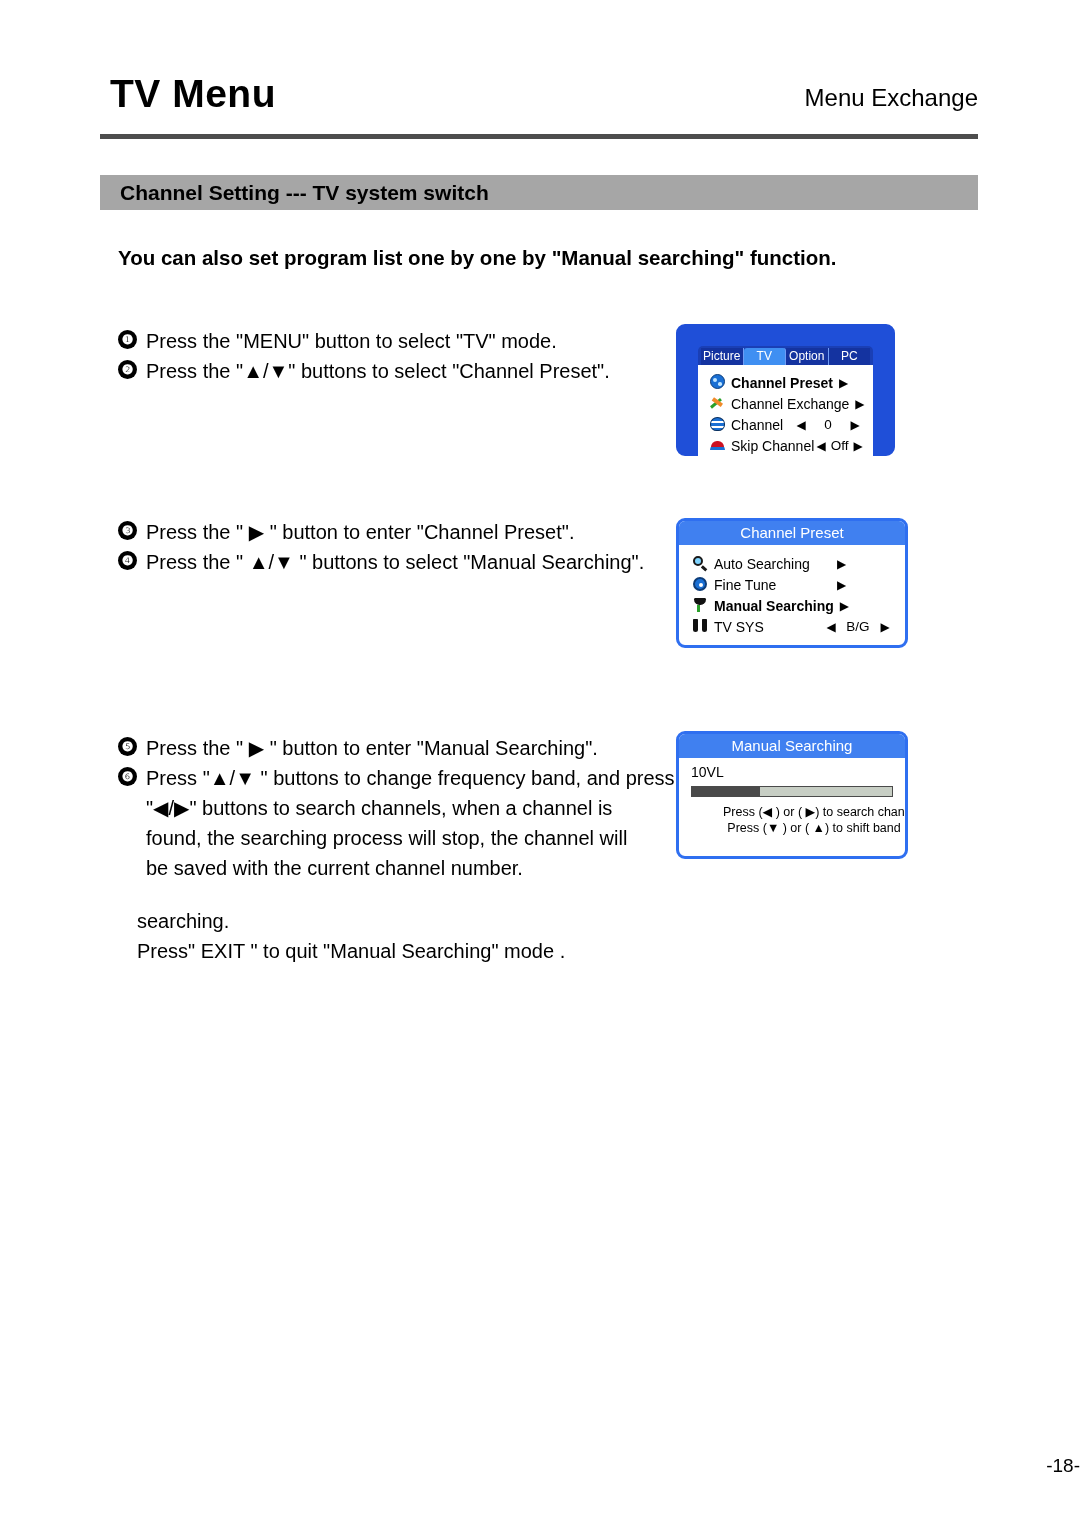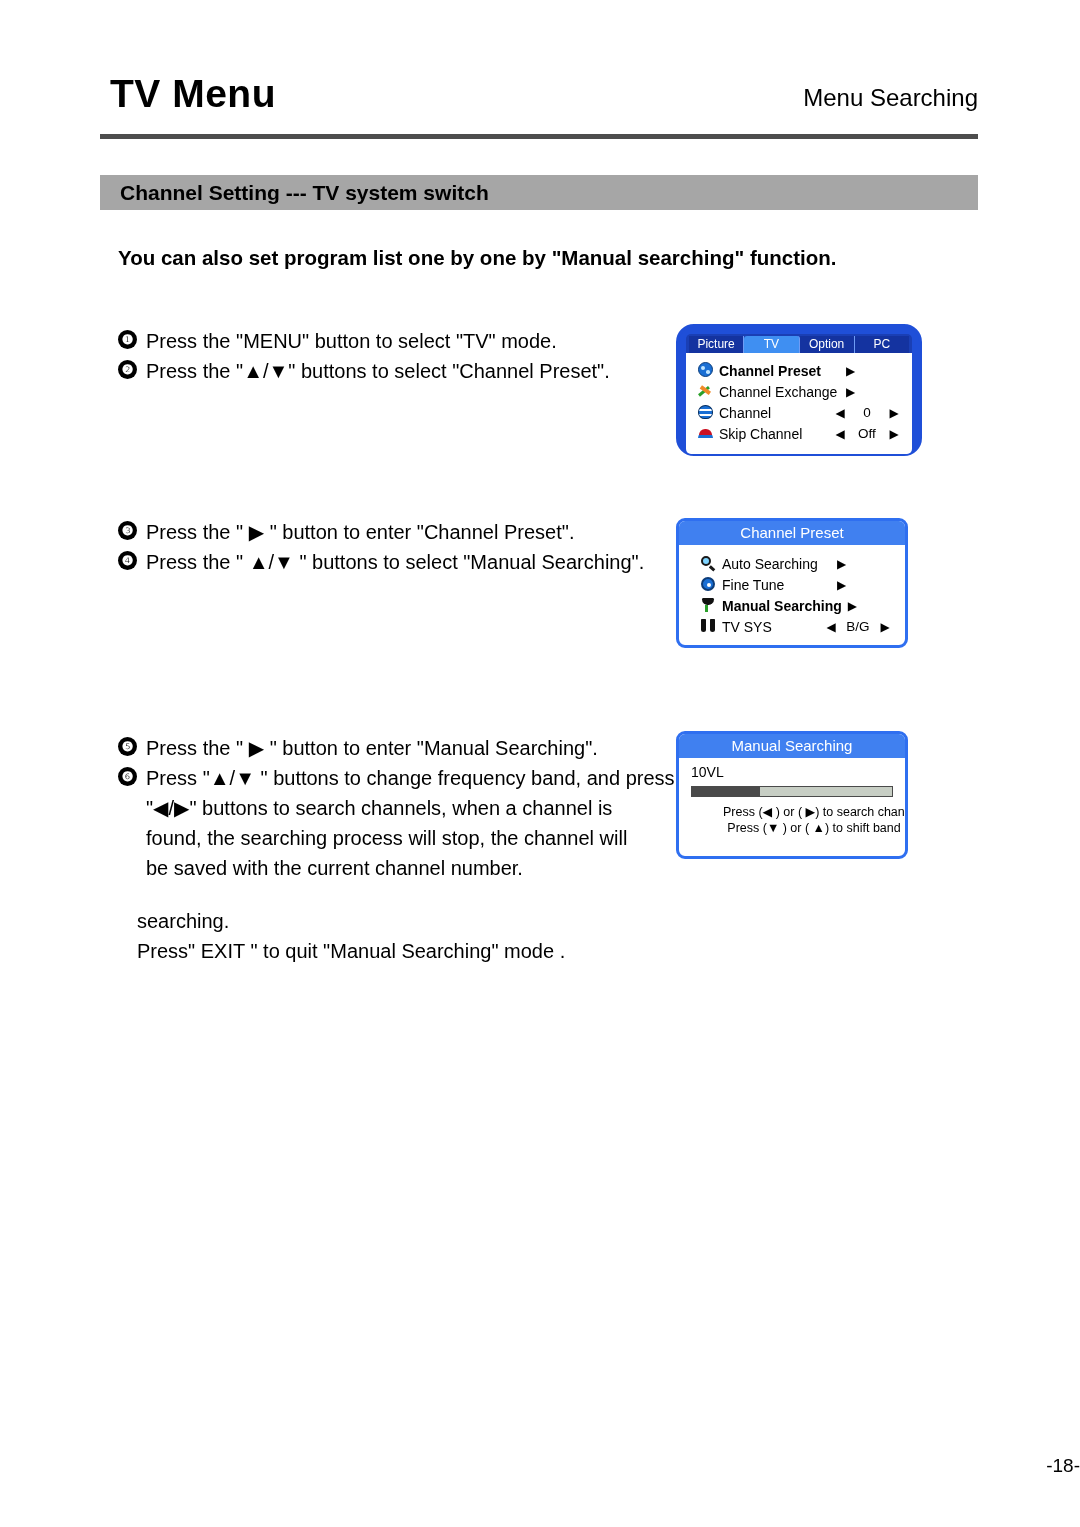--- a/index.html
+++ b/index.html
@@ -133,26 +133,26 @@
   .block-4 p { margin: 0; white-space: nowrap; }
 
   
   .osd {
     position: absolute;
     box-sizing: border-box;
   }
   .osd-tabbed {
     left: 676px;
     top: 324px;
-    width: 246px;
+    width: 219px;
     height: 132px;
     border: 3px solid #1f4fd8;
-    border-radius: 18px;
+    border-radius: 9px;
     background: #1f4fd8;
-    padding: 7px;
+    padding: 19px;
   }
   .osd-tabbed .tabstrip {
     position: relative;
     height: 19px;
     background: #1a3fb5;
     border-radius: 5px 5px 0 0;
     display: flex;
     align-items: stretch;
     padding: 2px 3px 0 3px;
     box-sizing: border-box;
@@ -265,21 +265,21 @@
   .osd-titled .caption {
     background: #4080f0;
     color: #ffffff;
     font-size: 15px;
     text-align: center;
     line-height: 24px;
     height: 24px;
   }
   .osd-titled .body {
     background: #ffffff;
-    padding: 8px 10px 0 18px;
+    padding: 8px 10px 0 10px;
     box-sizing: border-box;
   }
   .osd-preset { left: 676px; top: 518px; width: 232px; height: 130px; }
   .osd-manual { left: 676px; top: 731px; width: 232px; height: 128px; }
 
   
   .ms-row {
     display: flex;
     justify-content: flex-start;
     font-size: 14px;
@@ -320,21 +320,21 @@
     color: #000;
   }
 </style>
 </head>
 <body>
 
 <div class="page">
 
   <div class="page-header">
     <div class="title">TV Menu</div>
-    <div class="subtitle">Menu Searching</div>
+    <div class="subtitle">Menu Exchange</div>
   </div>
   <div class="header-rule"></div>
 
   <div class="section-bar">
     <div class="section-title">Channel Setting --- TV system switch</div>
   </div>
 
   <div class="lead">You can also set program list one by one by "Manual searching" function.</div>
 
   <div class="steps block-1">

